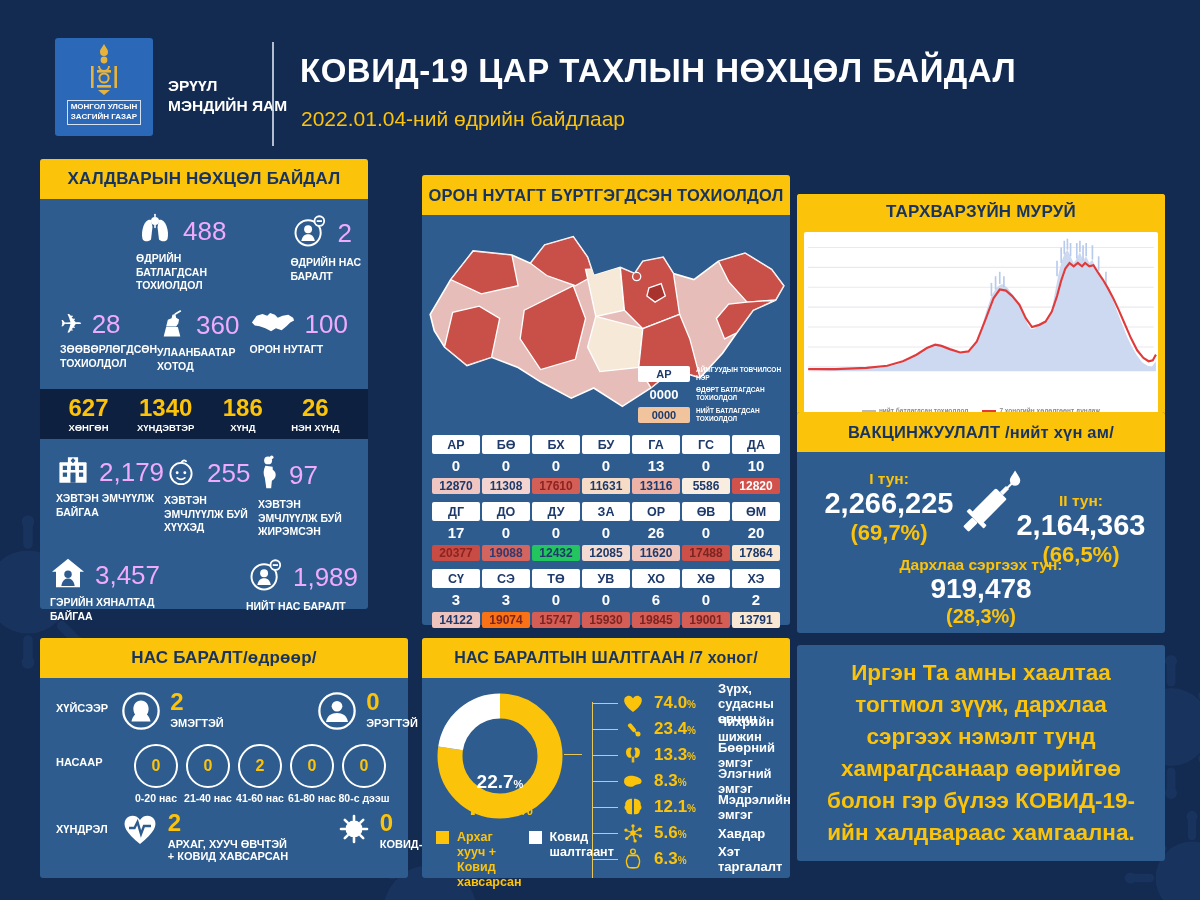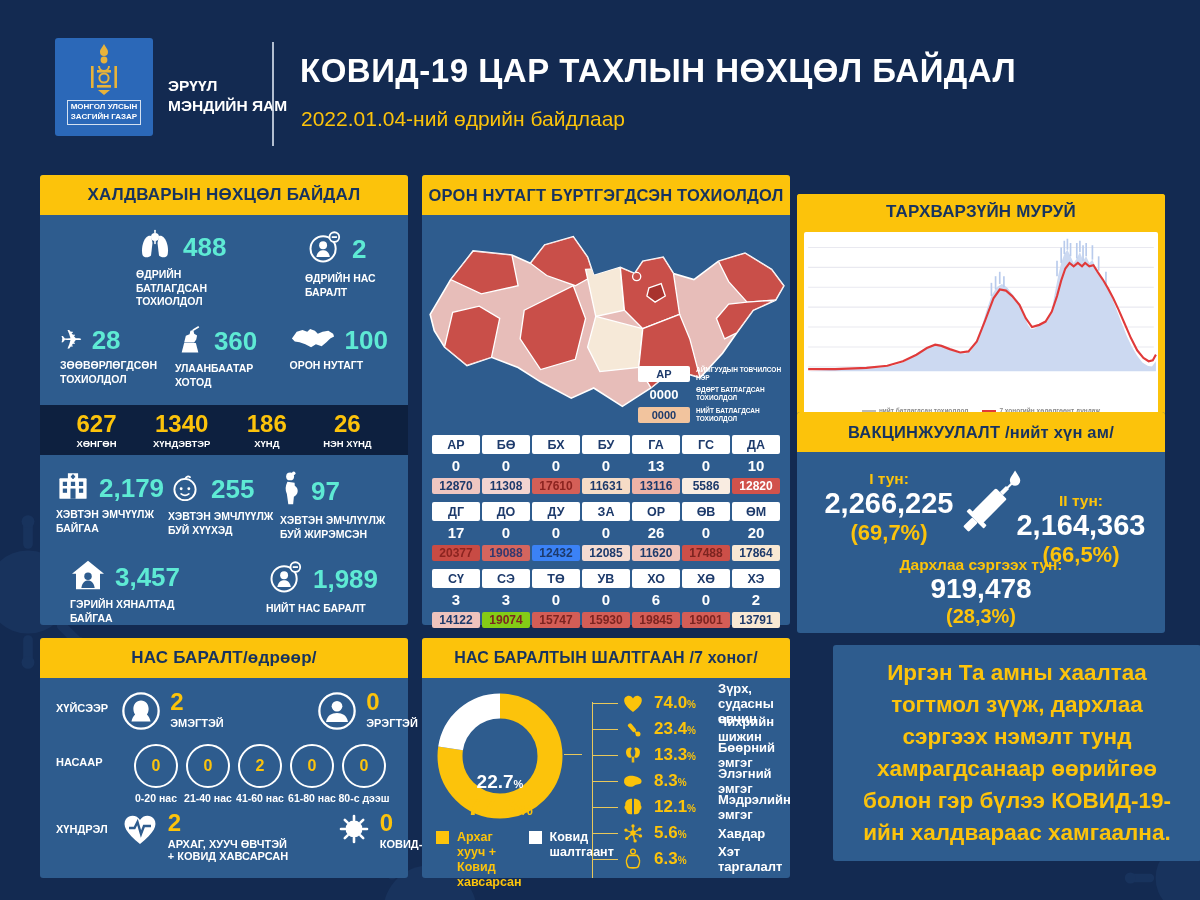--- a/index.html
+++ b/index.html
@@ -12,25 +12,25 @@
              border:1px solid rgba(255,255,255,.8);padding:1px 3px;}
   .ministry{position:absolute;left:168px;top:76px;color:#fff;font-size:15.5px;font-weight:800;line-height:1.3;}
   .hdr-divider{position:absolute;left:272px;top:42px;width:2px;height:104px;background:#cfd8e6;opacity:.85;}
   .hdr-title{position:absolute;left:300px;top:52px;color:#fff;font-size:33px;font-weight:800;letter-spacing:.5px;}
   .hdr-sub{position:absolute;left:301px;top:107px;color:#fcc30b;font-size:21px;font-weight:400;}
   
   .panel{position:absolute;background:#2e5c8e;border-radius:3px;}
   .phead{height:40px;background:#fcc30b;color:#17335f;font-weight:800;font-size:17px;
          display:flex;align-items:center;justify-content:center;border-radius:3px 3px 0 0;letter-spacing:.2px;}
   
-  #p-infection{left:40px;top:175px;width:368px;height:450px;}
+  #p-infection{left:40px;top:159px;width:328px;height:450px;}
   .stat-row{display:flex;}
   .stat{display:flex;flex-direction:column;}
   .stat-top{display:flex;align-items:center;gap:9px;}
-  .stat-val{color:#5eead4;font-size:26px;font-weight:700;}
+  .stat-val{color:#f0abfc;font-size:26px;font-weight:400;}
   .stat-label{color:#fff;font-size:10.5px;font-weight:700;line-height:1.3;margin-top:3px;max-width:118px;}
   .row1{padding:14px 0 0 96px;gap:64px;}
   .row2{padding:16px 20px 0 20px;justify-content:space-between;}
   .sev-strip{margin-top:16px;height:50px;background:#0d203f;display:flex;align-items:center;justify-content:space-evenly;}
   .sev{text-align:center;}
   .sev-v{color:#fcc30b;font-size:24px;font-weight:800;line-height:1;}
   .sev-l{color:#fff;font-size:9.5px;font-weight:700;margin-top:2px;}
   .row3{padding:16px 16px 0 16px;justify-content:space-between;}
   .row4{padding:18px 0 0 0;justify-content:center;gap:78px;}
   
@@ -96,21 +96,21 @@
   .vlab{color:#fcc30b;font-size:15.5px;font-weight:700;}
   .vval{color:#fff;font-size:29px;font-weight:800;line-height:1.1;}
   .vpct{color:#fcc30b;font-size:22px;font-weight:800;}
   #vb1{left:12px;top:18px;width:160px;}
   #vb2{right:4px;top:40px;width:160px;}
   #vb3{left:0;right:0;top:104px;}
   #vb3 .vval{font-size:28px;}
   #vb3 .vpct{font-size:20px;}
   .syringe{position:absolute;left:134px;top:8px;}
   
-  #p-msg{left:833px;top:645px;width:368px;height:216px;display:flex;align-items:center;justify-content:center;}
+  #p-msg{left:797px;top:645px;width:368px;height:216px;display:flex;align-items:center;justify-content:center;}
   .msg{color:#fcc30b;font-size:22.5px;font-weight:800;text-align:center;line-height:1.42;padding:0 16px;}
   
   .vwm{position:absolute;opacity:.5;}
 </style>
 </head>
 <body>
 
 <div class="stage">
 
   <svg width="0" height="0" style="position:absolute">
@@ -553,21 +553,21 @@
         <div class="rtotal" style="background:#c84b44;color:#8c2420">20377</div>
       </div>
         <div class="rcell">
         <div class="rabbr">ДО</div>
         <div class="rdaily">0</div>
         <div class="rtotal" style="background:#d4655e;color:#33386e">19088</div>
       </div>
         <div class="rcell">
         <div class="rabbr">ДУ</div>
         <div class="rdaily">0</div>
-        <div class="rtotal" style="background:#3b82f6;color:#1d3a6b">12432</div>
+        <div class="rtotal" style="background:#22c55e;color:#1d3a6b">12432</div>
       </div>
         <div class="rcell">
         <div class="rabbr">ЗА</div>
         <div class="rdaily">0</div>
         <div class="rtotal" style="background:#f4dbd1;color:#1d3a6b">12085</div>
       </div>
         <div class="rcell">
         <div class="rabbr">ОР</div>
         <div class="rdaily">26</div>
         <div class="rtotal" style="background:#f0c5bc;color:#1d3a6b">11620</div>
@@ -585,21 +585,21 @@
       </div>
     <div class="region-row">
         <div class="rcell">
         <div class="rabbr">СҮ</div>
         <div class="rdaily">3</div>
         <div class="rtotal" style="background:#eec3bd;color:#1d3a6b">14122</div>
       </div>
         <div class="rcell">
         <div class="rabbr">СЭ</div>
         <div class="rdaily">3</div>
-        <div class="rtotal" style="background:#84cc16;color:#7c2420">19074</div>
+        <div class="rtotal" style="background:#f97316;color:#7c2420">19074</div>
       </div>
         <div class="rcell">
         <div class="rabbr">ТӨ</div>
         <div class="rdaily">0</div>
         <div class="rtotal" style="background:#d45d56;color:#7c2420">15747</div>
       </div>
         <div class="rcell">
         <div class="rabbr">УВ</div>
         <div class="rdaily">0</div>
         <div class="rtotal" style="background:#d45d56;color:#7c2420">15930</div>

